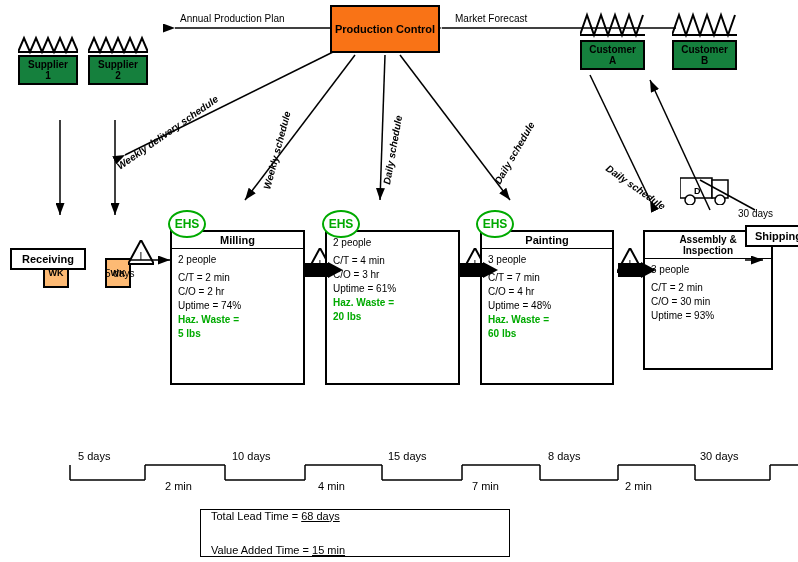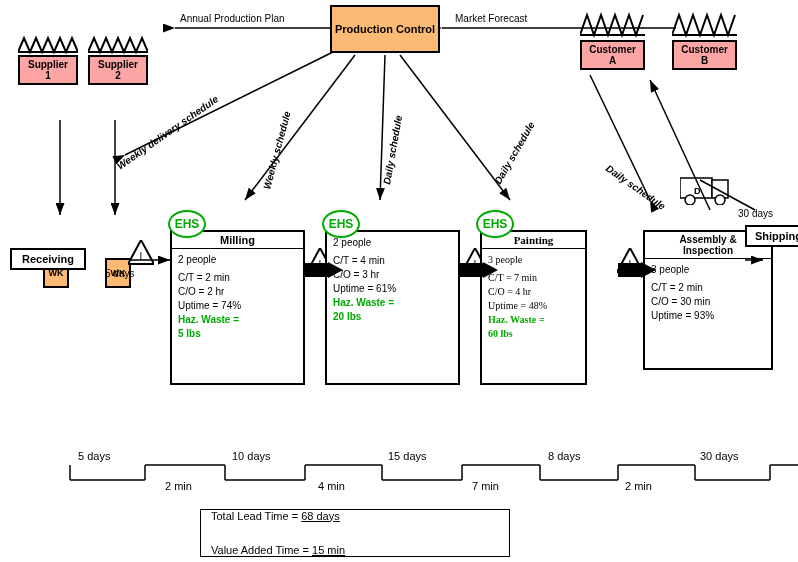--- a/index.html
+++ b/index.html
@@ -18,41 +18,41 @@
       height: 562px;
     }
     
     .prod-control {
       position: absolute;
       top: 5px;
       left: 330px;
       width: 110px;
       height: 48px;
       border: 2px solid #000;
-      background: #fdba74;
+      background: #f97316;
       display: flex;
       align-items: center;
       justify-content: center;
       text-align: center;
       font-weight: bold;
       font-size: 11px;
       z-index: 10;
     }
     
     .factory {
       position: absolute;
       display: flex;
       flex-direction: column;
       align-items: center;
     }
     .factory-body {
       width: 60px;
       height: 30px;
       border: 2px solid #000;
-      background: #fca5a5;
+      background: #15803d;
       display: flex;
       align-items: center;
       justify-content: center;
       font-size: 10px;
       text-align: center;
       font-weight: bold;
     }
     
     .process-box {
       position: absolute;
@@ -344,21 +344,21 @@
     </div>
   </div>
 
   <div style="position:absolute; left:462px; top:248px;">
     <svg width="26" height="26" viewBox="0 0 26 26">
       <polygon points="13,0 26,24 0,24" fill="#fff" stroke="#000" stroke-width="2"></polygon>
       <text x="13" y="20" text-anchor="middle" font-size="10" font-family="Arial">I</text>
     </svg>
   </div>
 
-  <div class="process-box" style="left:480px; top:230px; width:107px; height:155px;font-family:Liberation Serif, serif;">
+  <div class="process-box" style="left:480px; top:230px; width:134px; height:155px;">
     <div class="process-title">Painting</div>
     <div class="process-content">
       <div class="people-count">3 people</div>
       <div>C/T = 7 min</div>
       <div>C/O = 4 hr</div>
       <div>Uptime = 48%</div>
       <div class="haz-waste">Haz. Waste =<br>60 lbs</div>
     </div>
   </div>
 

